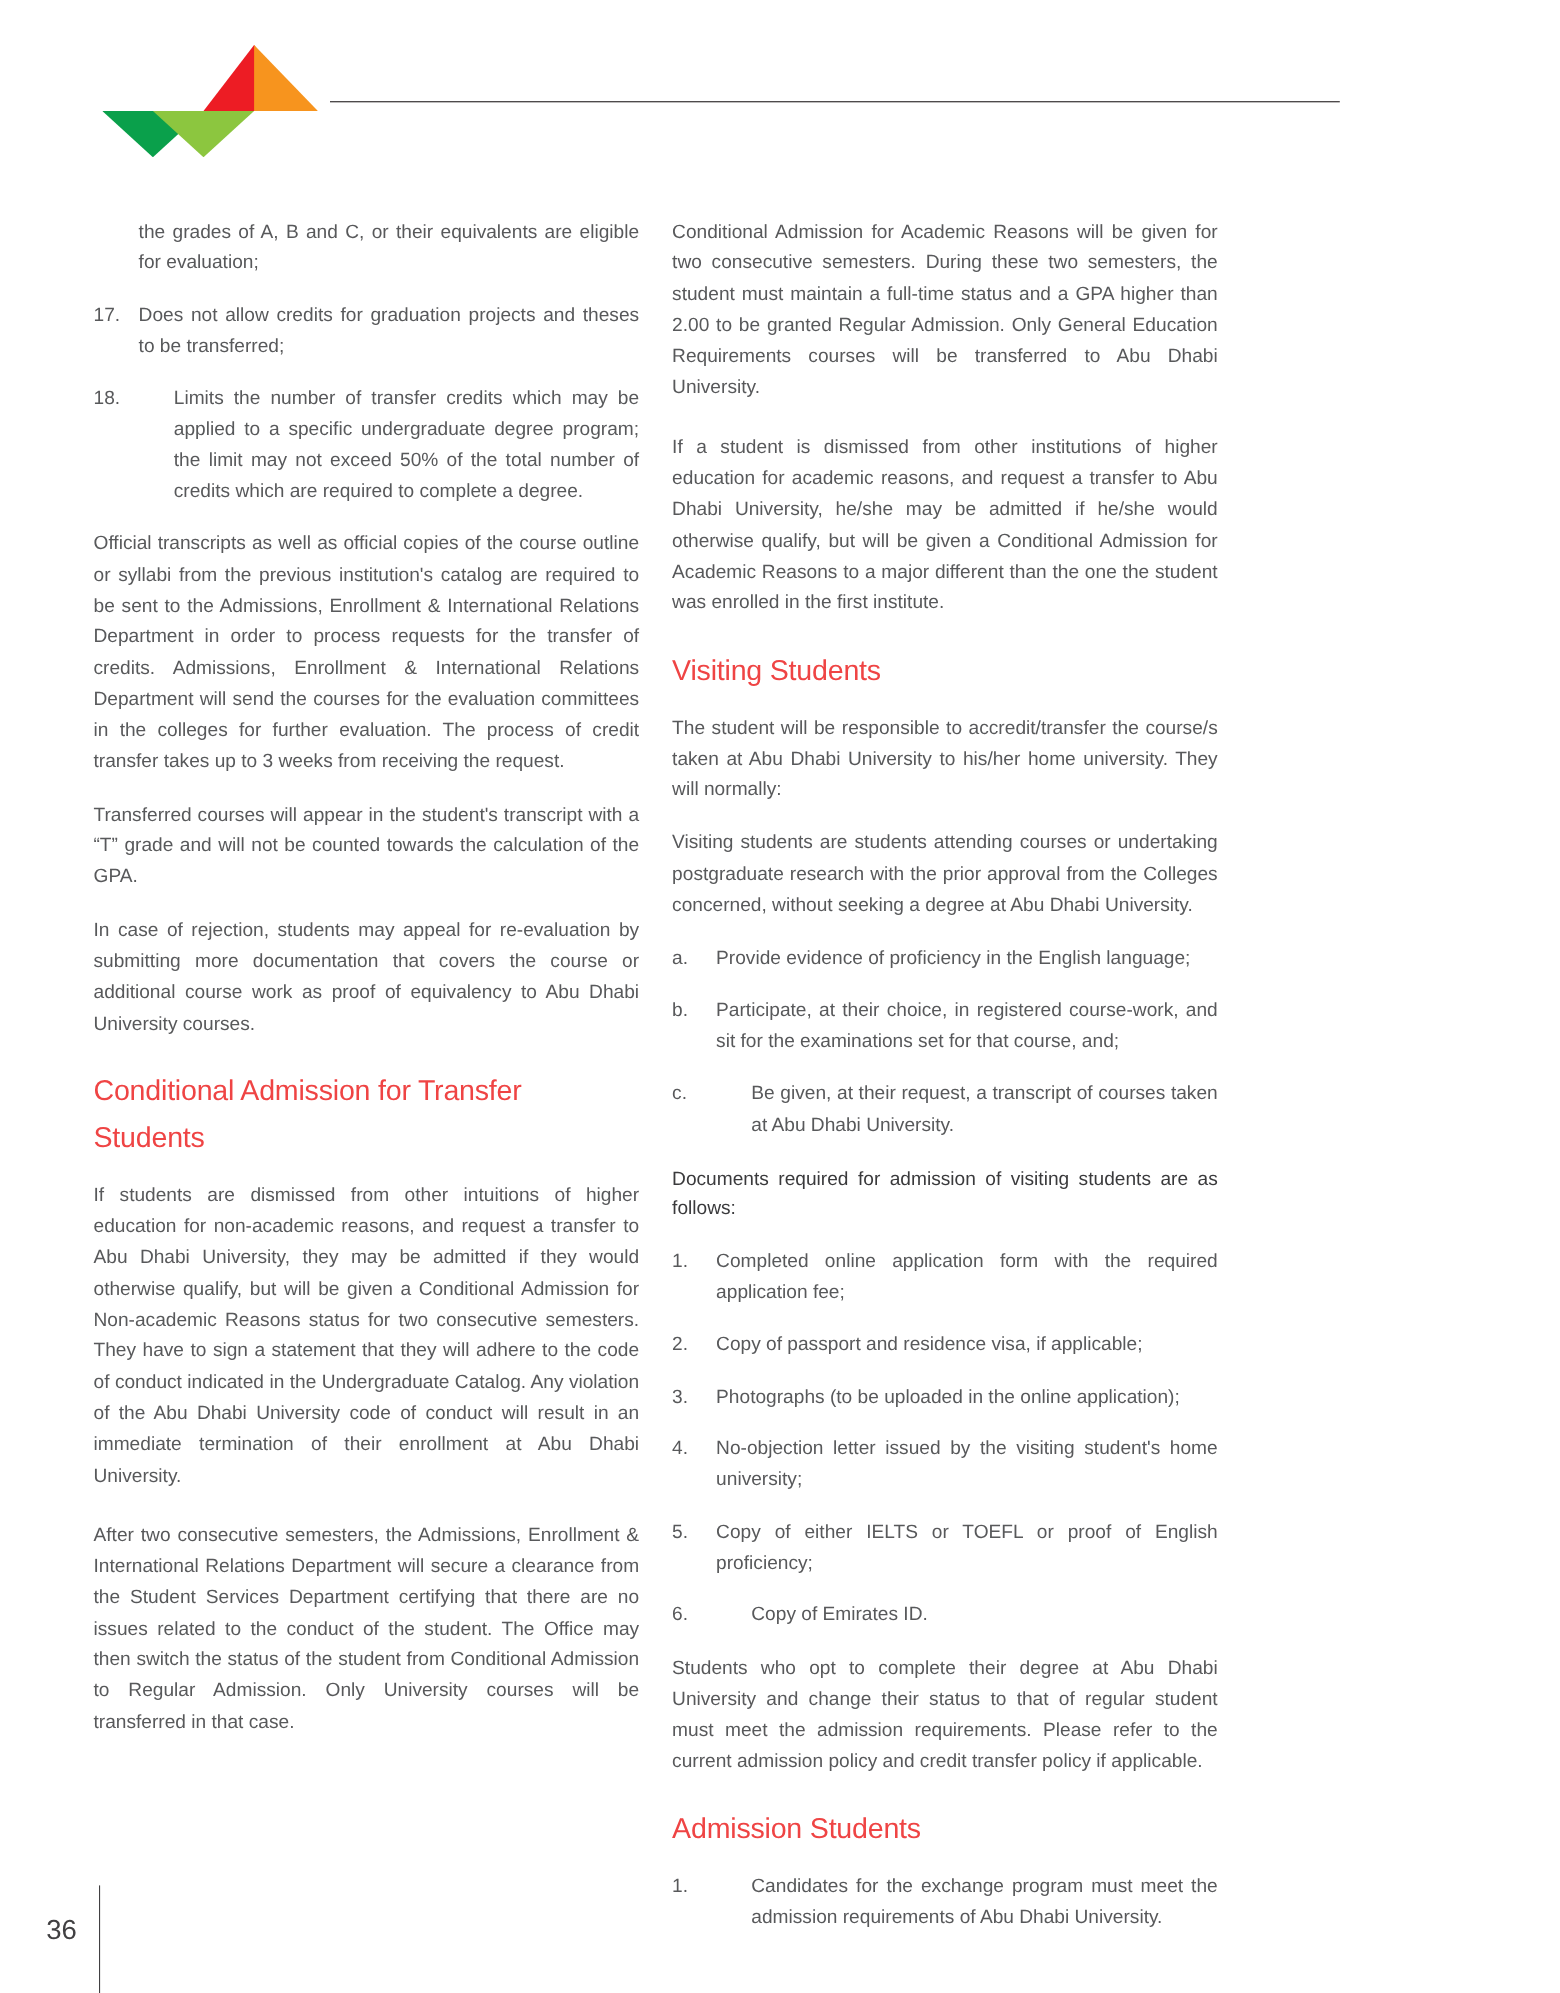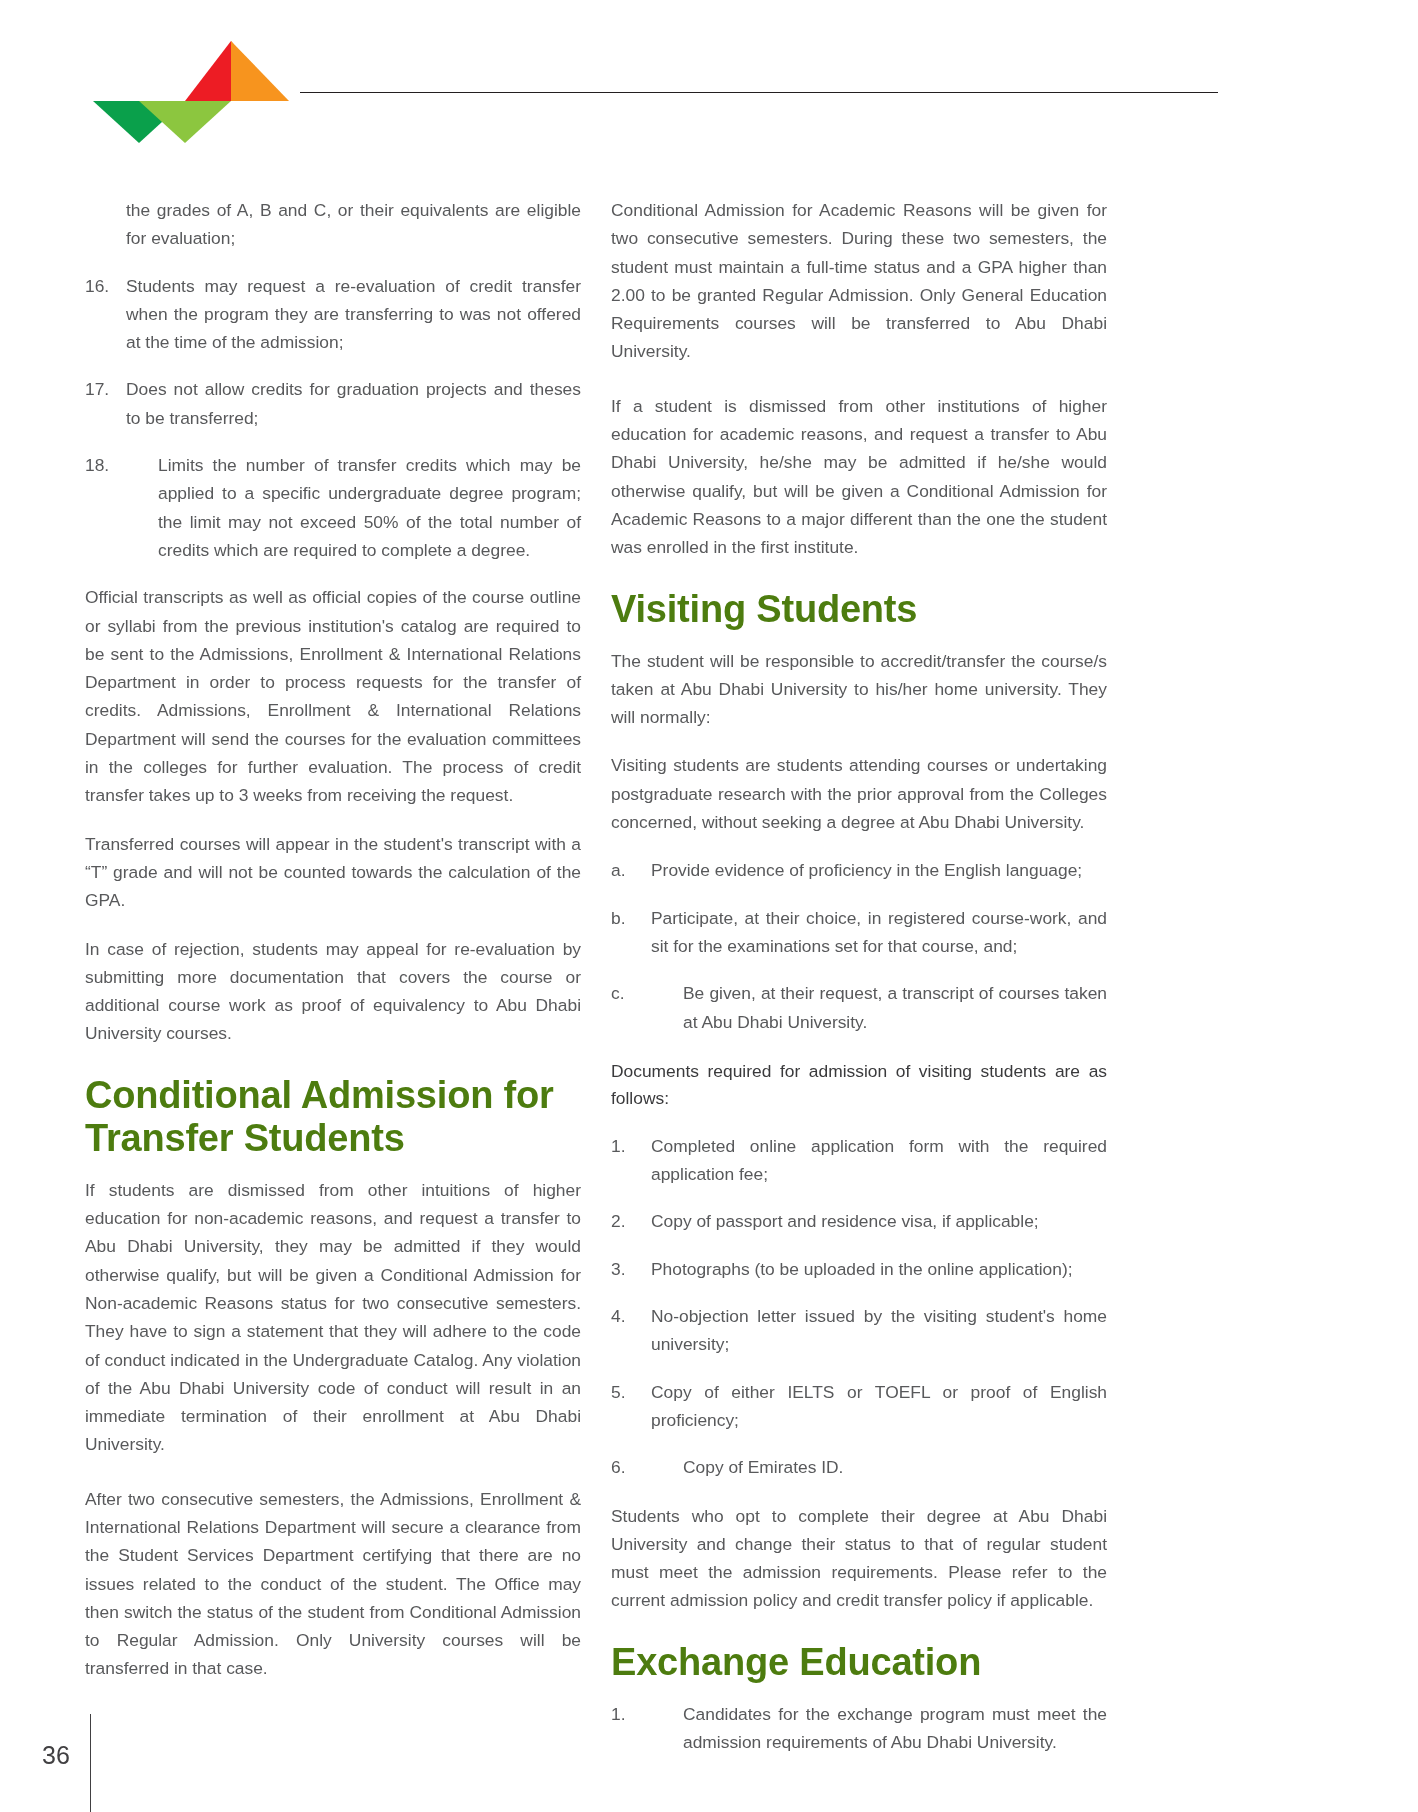--- a/index.html
+++ b/index.html
@@ -57,24 +57,24 @@
     font-size: 17.4px;
     line-height: 28.3px;
     text-align: justify;
     font-weight: 400;
     -webkit-font-smoothing: antialiased;
   }
   p.body { margin-bottom: 20px; }
 
   h2.section {
     margin: 0 0 16px 0;
-    color: #4d7c0f;
-    font-size: 38px;
+    color: #ef4444;
+    font-size: 26px;
     line-height: 43px;
-    font-weight: bold;
+    font-weight: normal;
     letter-spacing: -0.2px;
   }
   h2.section.spaced-top { margin-top: 26px; }
 
   p.bold-lead {
     margin: 0 0 20px 0;
     color: #3a3a3c;
     font-size: 17.4px;
     line-height: 27px;
     font-weight: normal;
@@ -153,24 +153,20 @@
   </div>
 
   <div class="col col-left">
 
     <div class="cont">
       <div class="li-text">the grades of A, B and C, or their equivalents are eligible for evaluation;</div>
     </div>
 
     <ul class="plain">
       <li>
-        <span class="li-marker">16.</span>
-        <span class="li-text">Students may request a re-evaluation of credit transfer when the program they are transferring to was not offered at the time of the  admission;</span>
-      </li>
-      <li>
         <span class="li-marker">17.</span>
         <span class="li-text">Does not allow credits for graduation projects and theses to be transferred;</span>
       </li>
       <li>
         <span class="li-marker">18.</span>
         <span class="li-text">Limits the number of transfer credits which may be applied to a specific undergraduate degree program; the limit may not exceed 50% of the total number of credits which are required to complete a degree.</span>
       </li>
     </ul>
 
     <p class="body" style="margin-top:19px;">Official transcripts as well as official copies of the course outline or syllabi from the previous institution's catalog are required to be sent to the Admissions, Enrollment &amp; International Relations Department in order to process requests for the transfer of credits. Admissions, Enrollment &amp; International Relations Department will send the courses for the evaluation committees in the colleges for further evaluation. The process of credit transfer takes up to 3 weeks from receiving the request.</p>
@@ -232,21 +228,21 @@
         <span class="li-text">   Copy of either IELTS or TOEFL or proof of English proficiency;</span>
       </li>
       <li>
         <span class="li-marker narrow">6.</span>
         <span class="li-text"> Copy of Emirates ID.</span>
       </li>
     </ul>
 
     <p class="body" style="margin-top:20px;">Students who opt to complete their degree at Abu Dhabi University and change their status to that of regular student must meet the admission requirements.  Please refer to the current admission policy and credit transfer policy if applicable.</p>
 
-    <h2 class="section spaced-top">Exchange Education</h2>
+    <h2 class="section spaced-top">Admission Students</h2>
 
     <ul class="plain">
       <li>
         <span class="li-marker narrow">1.</span>
         <span class="li-text">Candidates for the exchange program must meet the admission requirements of  Abu Dhabi University.</span>
       </li>
     </ul>
   </div>
 
   <div class="footer">

